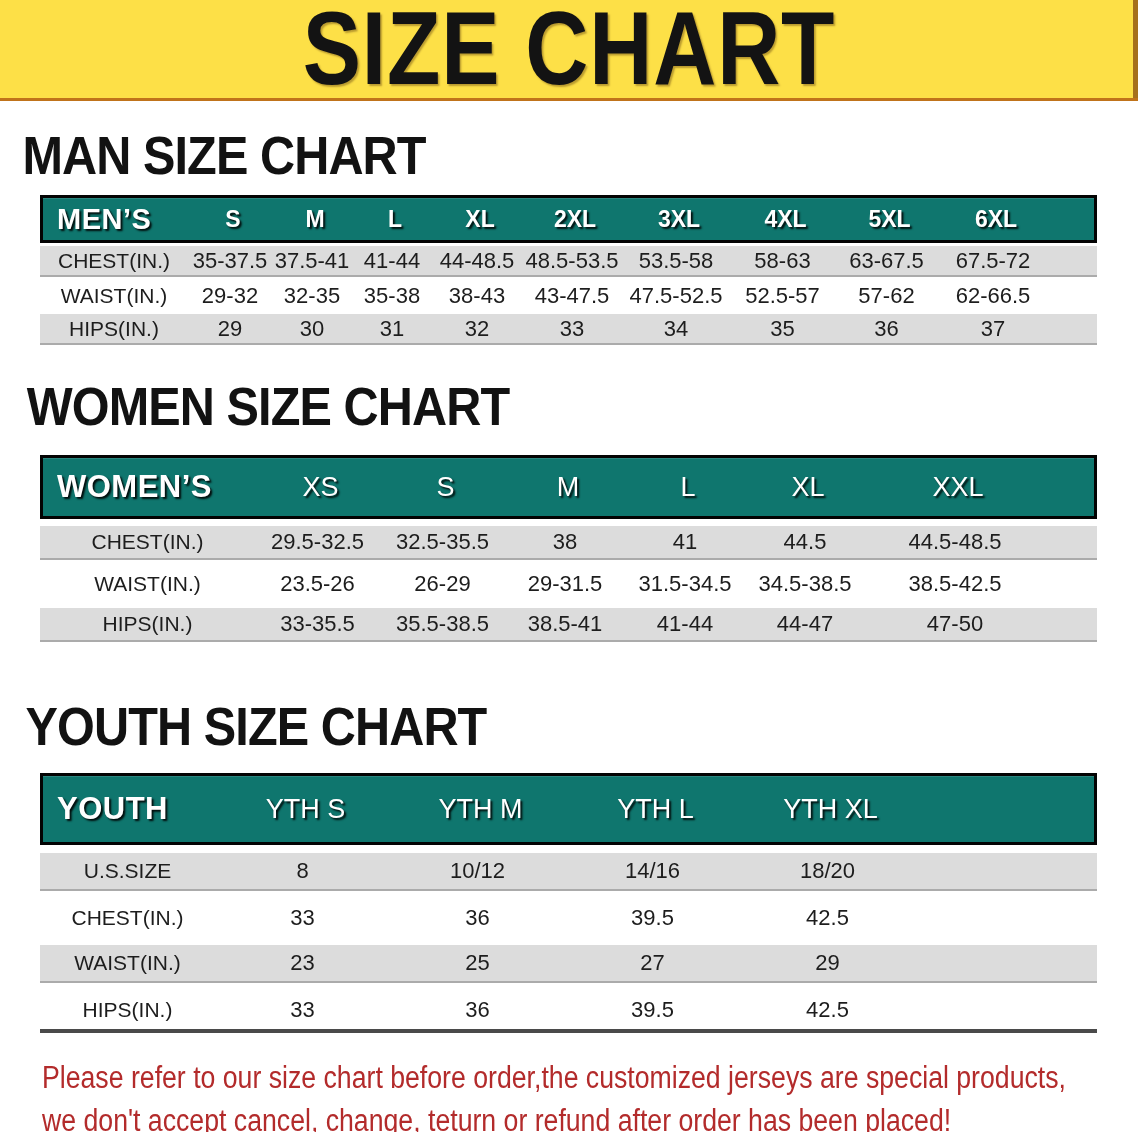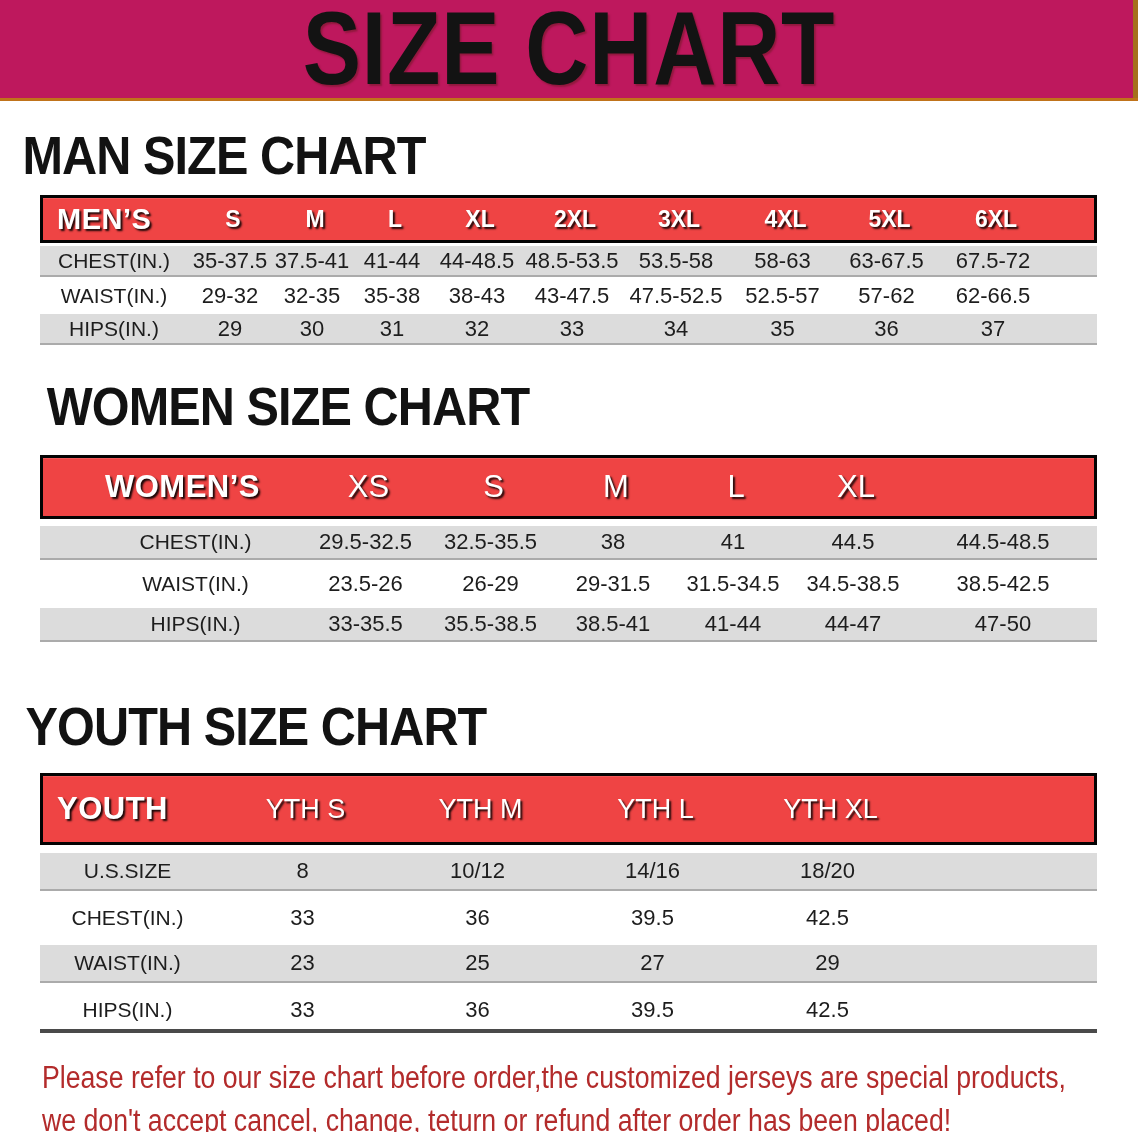--- a/index.html
+++ b/index.html
@@ -24,53 +24,53 @@
     text-shadow:2px 2px 2px rgba(60,25,0,0.35);
   }
 
   
   .section-heading { height:48px; line-height:48px; text-align:left; }
   .heading-text {
     display:inline-block; font-size:54px; font-weight:800; color:#121212;
     transform:scaleX(0.9); letter-spacing:-1px; white-space:nowrap;
   }
   .size-section.mens   .section-heading { margin-top:30px; }
-  .size-section.womens .section-heading { margin-top:37px;padding-left:20px; }
+  .size-section.womens .section-heading { margin-top:37px; }
   .size-section.youth  .section-heading { margin-top:60px; }
 
   
   .tbl { width:1057px; margin-left:40px; }
   .size-section.mens   .tbl { margin-top:16px; }
   .size-section.womens .tbl { margin-top:25px; }
   .size-section.youth  .tbl { margin-top:23px; border-bottom:4px solid #4a4a4a; }
 
   .hdr {
     display:grid; align-items:center; box-sizing:border-box;
-    background:#ef4444; border:3px solid #030303; color:#ffffff;
+    background:#0f766e; border:3px solid #030303; color:#ffffff;
     box-shadow:inset 0 1px 0 rgba(255,255,255,0.12);
   }
   .mens   .hdr { height:48px; }
   .womens .hdr { height:64px; }
   .youth  .hdr { height:72px; }
 
   .mens .hdr,  .mens .row  { grid-template-columns:148px 84px 80px 80px 90px 100px 108px 105px 103px 110px 1fr; }
-  .womens .hdr,.womens .row{ grid-template-columns:215px 125px 125px 120px 120px 120px 180px 1fr;padding-left:48px; }
+  .womens .hdr,.womens .row{ grid-template-columns:215px 125px 125px 120px 120px 120px 180px 1fr; }
   .youth .hdr, .youth .row { grid-template-columns:175px 175px 175px 175px 175px 1fr; }
 
   .corner {
     padding-left:14px; font-weight:800; letter-spacing:0.5px;
     text-shadow:2px 2px 2px rgba(0,0,0,0.9);
   }
   .mens   .corner { font-size:29px; }
   .womens .corner { font-size:31px; }
   .youth  .corner { font-size:31px; }
 
   .hcol { text-align:center; text-shadow:2px 2px 2px rgba(0,0,0,0.9); }
   .mens   .hcol { font-size:23px; font-weight:700; }
-  .womens .hcol { font-size:31px; font-weight:400; }
+  .womens .hcol { font-size:27px; font-weight:400; }
   .youth  .hcol { font-size:27px; font-weight:400; }
 
   .row { display:grid; align-items:center; box-sizing:border-box; }
   .mens   .row { height:31px; margin-top:3px; }
   .womens .row { height:34px; margin-top:7px; }
   .youth  .row { height:38px; margin-top:8px; }
   .row.gray  { background:#dcdcdc; border-bottom:2px solid #ababab; }
   .row.white { background:#ffffff; }
 
   .lbl  { text-align:center; font-size:21px; color:#1d1d1d; }
@@ -79,21 +79,21 @@
   
   #disclaimer { margin:23px 0 0 42px; color:#B32B2B; }
   .disc-line {
     font-size:31px; line-height:43px; white-space:nowrap;
     transform:scaleX(0.86); transform-origin:0 50%;
   }
 </style>
 </head>
 <body>
 
-<div id="banner" style="background: #be185d;">
+<div id="banner" style="background: #fde047;">
   <span class="banner-title">SIZE CHART</span>
   <span class="edge"></span>
 </div>
 
 <div id="sections">
     <section class="size-section mens">
       <div class="section-heading"><span class="heading-text">MAN SIZE CHART</span></div>
       <div class="tbl mens">
         <div class="hdr">
           <div class="corner">MEN’S</div>
@@ -152,20 +152,21 @@
     <section class="size-section womens">
       <div class="section-heading"><span class="heading-text">WOMEN SIZE CHART</span></div>
       <div class="tbl womens">
         <div class="hdr">
           <div class="corner">WOMEN’S</div>
           <div class="hcol">XS</div>
           <div class="hcol">S</div>
           <div class="hcol">M</div>
           <div class="hcol">L</div>
           <div class="hcol">XL</div>
+          <div class="hcol">XXL</div>
           <div class="hcol"></div>
         </div>
         <div class="row gray">
           <div class="lbl">CHEST(IN.)</div>
           <div class="cell">29.5-32.5</div>
           <div class="cell">32.5-35.5</div>
           <div class="cell">38</div>
           <div class="cell">41</div>
           <div class="cell">44.5</div>
           <div class="cell">44.5-48.5</div>

